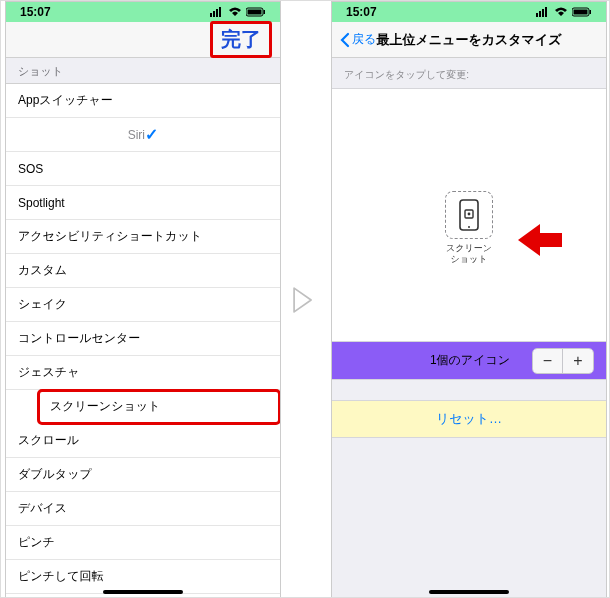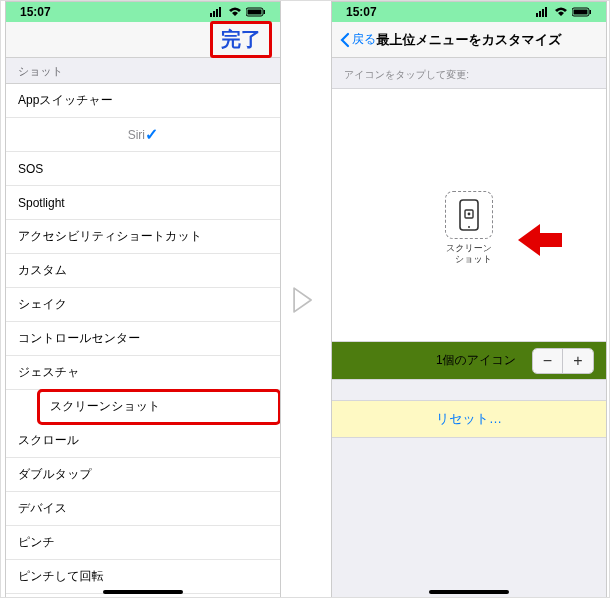--- a/index.html
+++ b/index.html
@@ -133,39 +133,39 @@
       display: flex;
       align-items: center;
       justify-content: center;
     }
     .icon-slot svg { width: 26px; height: 34px; }
     .icon-label {
       position: absolute;
       top: calc(50% + 28px);
       font-size: 9px;
       color: #333;
-      text-align: right;
+      text-align: center;
       line-height: 1.2;
     }
     .red-arrow {
       position: absolute;
       top: 50%;
       right: 42px;
       transform: translateY(6px);
     }
     .red-arrow svg { width: 48px; height: 38px; }
     .counter-row {
-      background: #4d7c0f;
+      background: #8b5cf6;
       height: 38px;
       display: flex;
       align-items: center;
       justify-content: flex-end;
       padding: 0 12px;
       border-bottom: 1px solid #d6d6da;
-      gap: 16px;
+      gap: 22px;
       font-size: 12px;
     }
     .stepper {
       display: flex;
       border: 1px solid #c7c7cc;
       border-radius: 5px;
       overflow: hidden;
     }
     .stepper div {
       width: 30px;

